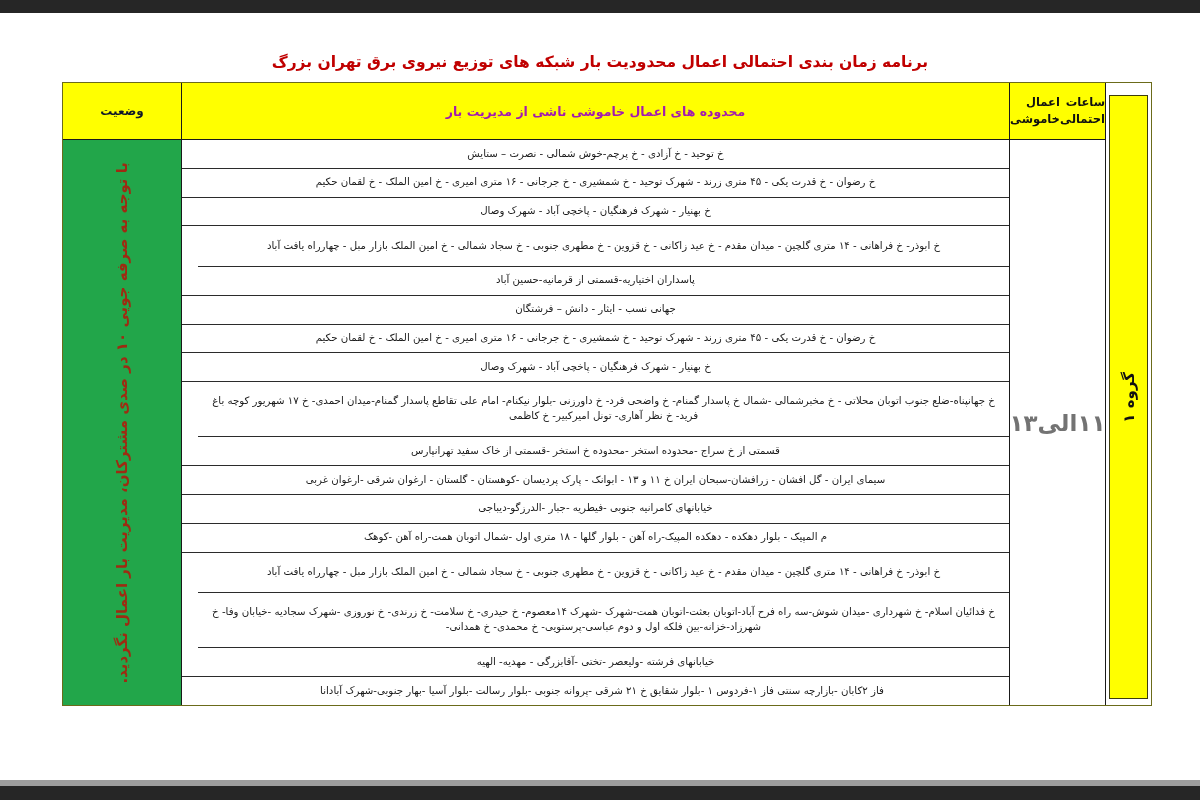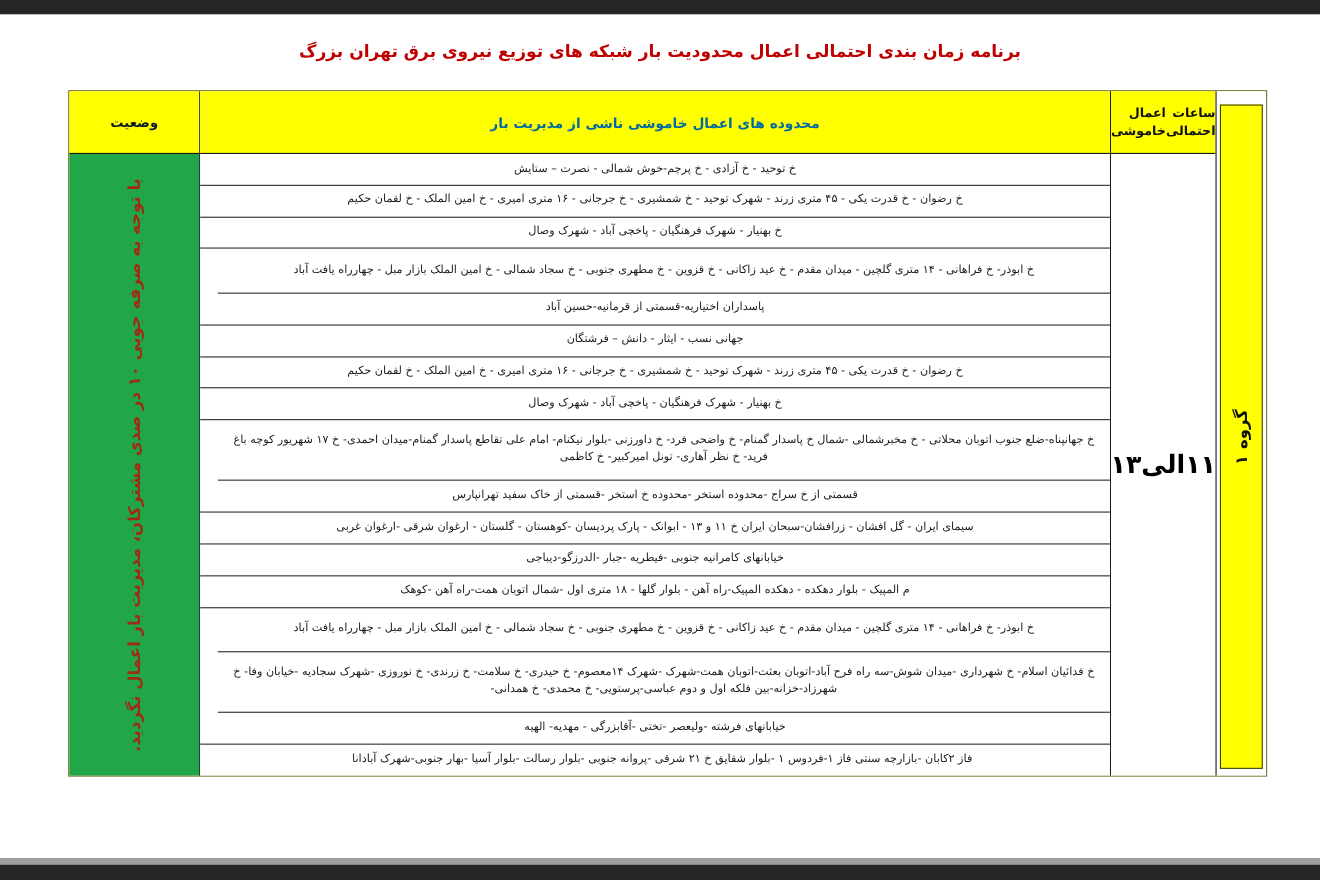--- a/index.html
+++ b/index.html
@@ -27,21 +27,21 @@
   .letterbox.bottom { bottom: 0; height: 14px; }
   .letterbox.bottom2 {
     bottom: 14px;
     height: 6px;
     background: #9d9d9d;
   }
 
   
   .doc-title {
     position: absolute;
-    top: 38px;
+    top: 53px;
     left: 0;
     width: 1200px;
     text-align: center;
     color: #c00000;
     font-weight: bold;
     font-size: 15.5px;
     letter-spacing: 0.2px;
     direction: rtl;
     white-space: nowrap;
   }
@@ -118,21 +118,21 @@
   .col-hours .body {
     flex: 1 1 auto;
     background: #ffffff;
     display: flex;
     align-items: center;
     justify-content: center;
   }
   .hours-value {
     font-size: 23px;
     font-weight: bold;
-    color: #000000;
+    color: #737373;
     white-space: nowrap;
   }
 
   
   .col-areas {
     flex: 1 1 auto;
     display: flex;
     flex-direction: column;
     border-left: 1px solid #1a1a1a;
     box-sizing: border-box;
@@ -141,21 +141,21 @@
   .col-areas .head {
     height: 56px;
     flex: 0 0 56px;
     background: #ffff00;
     border-bottom: 1px solid #1a1a1a;
     display: flex;
     align-items: center;
     justify-content: center;
     font-size: 12.5px;
     font-weight: bold;
-    color: #0369a1;
+    color: #a21caf;
     text-align: center;
   }
   .rows {
     flex: 1 1 auto;
     display: flex;
     flex-direction: column;
     background: #ffffff;
   }
   .row {
     flex: 1 1 auto;

